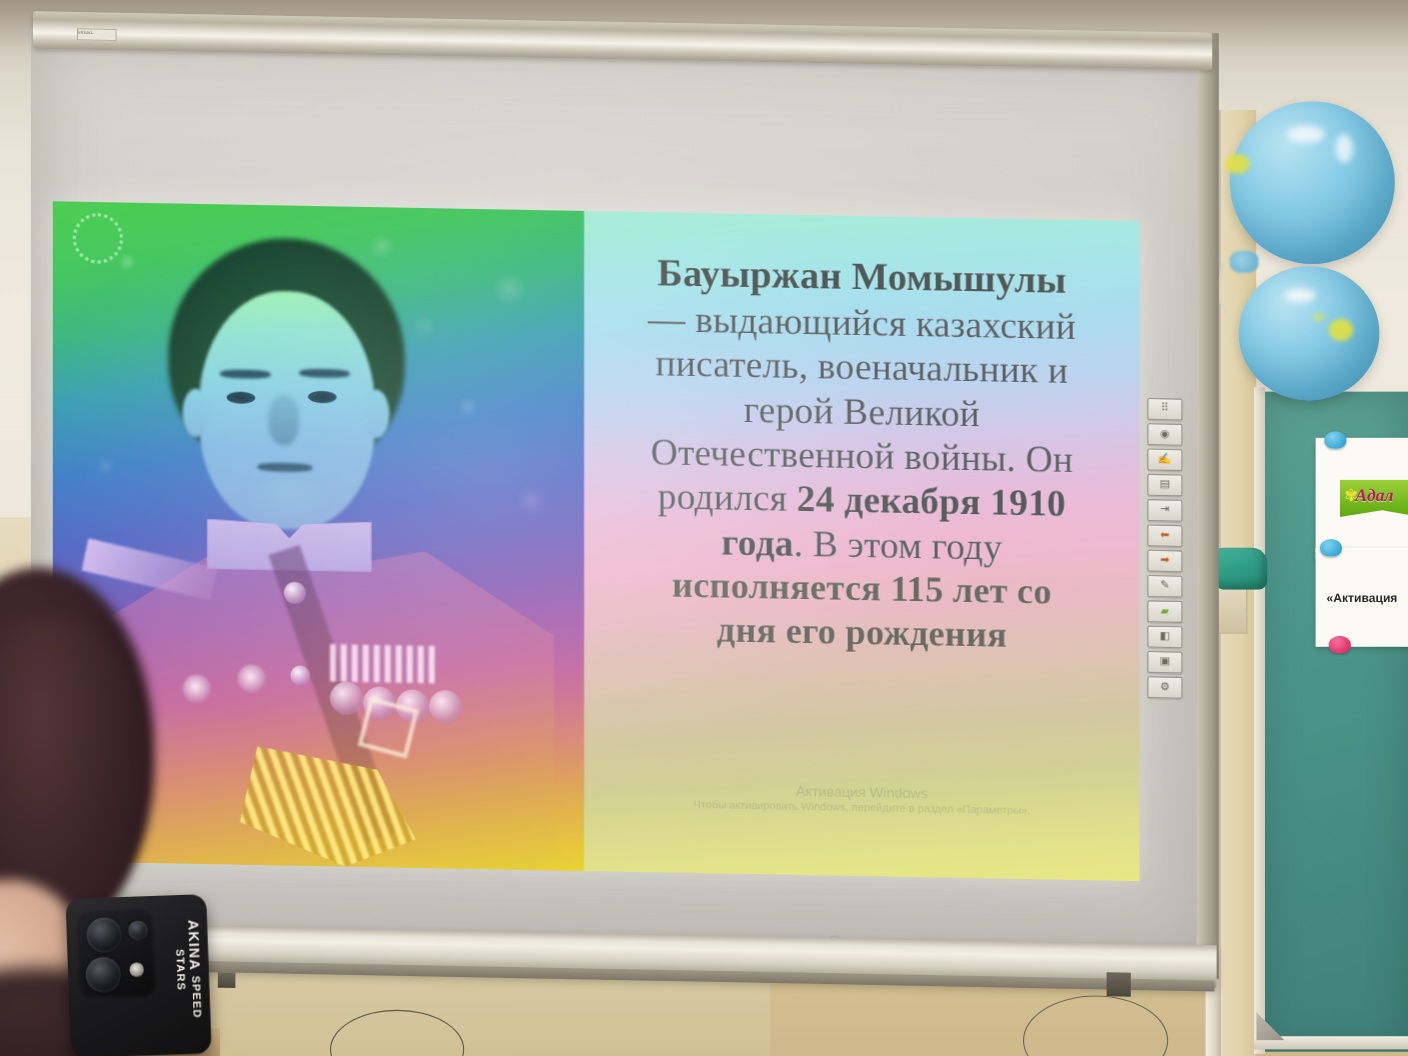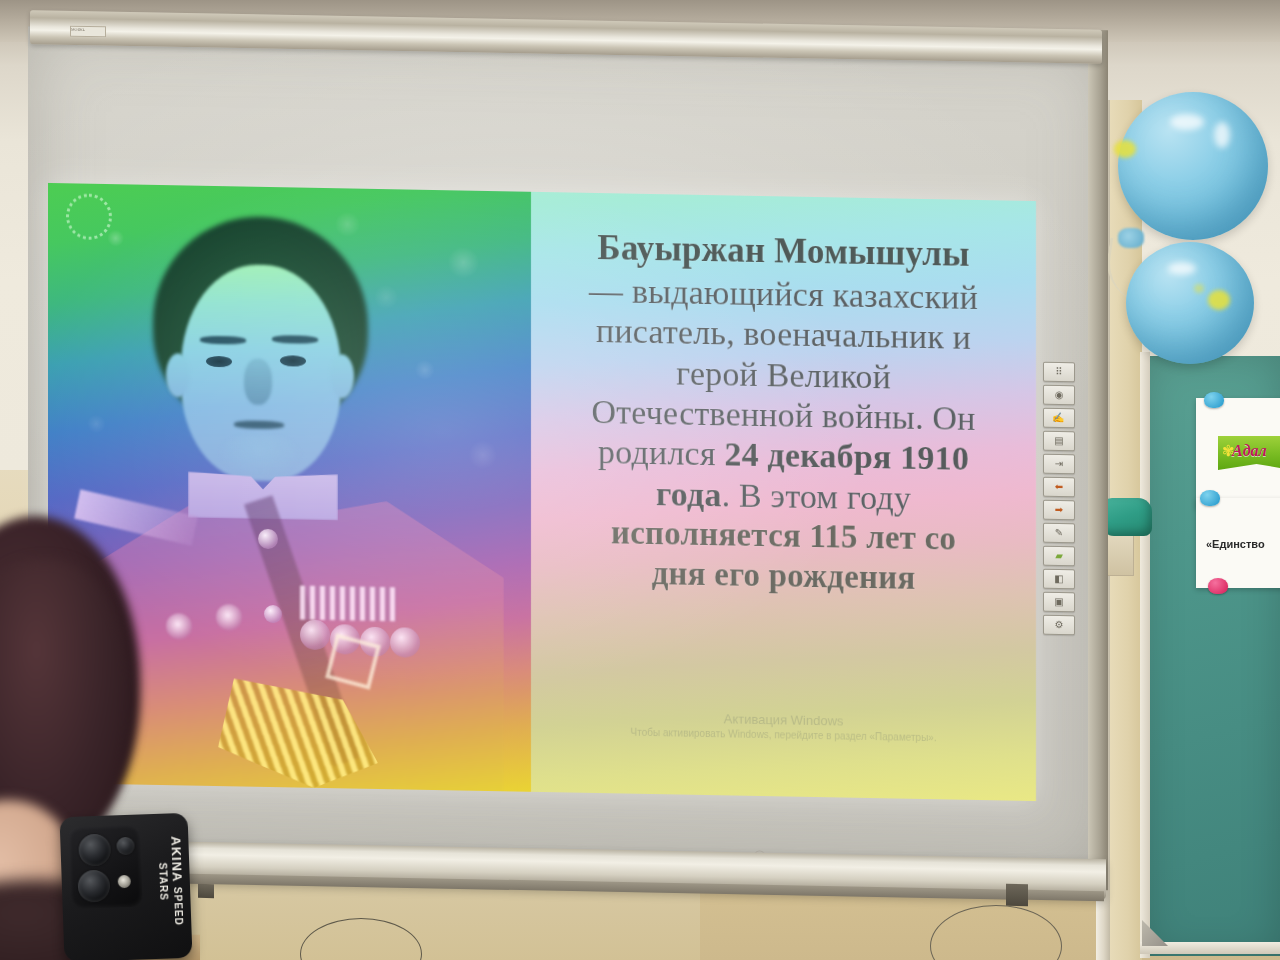--- a/index.html
+++ b/index.html
@@ -244,21 +244,21 @@
   <div class="cb-frame-left"></div>
   <div class="cb-frame-bottom"></div>
   <div class="cb-corner"></div>
 
   <div class="poster poster-top">
     <div class="banner"></div>
     <div class="banner-orn">✾</div>
     <div class="banner-txt">Адал</div>
   </div>
   <div class="poster poster-bot">
-    <div class="poster-txt">«Единство</div>
+    <div class="poster-txt">«Активация</div>
   </div>
   <div class="pin pin-blue" style="left:1204px;top:392px;"></div>
   <div class="pin pin-blue" style="left:1200px;top:490px;"></div>
   <div class="pin pin-pink" style="left:1208px;top:578px;"></div>
 
   <div class="hook"></div>
   <div class="rag"></div>
 
   <div class="balloon-string" style="left:1106px;top:240px;"></div>
   <div class="balloon" style="left:1118px;top:92px;width:150px;height:148px;">

